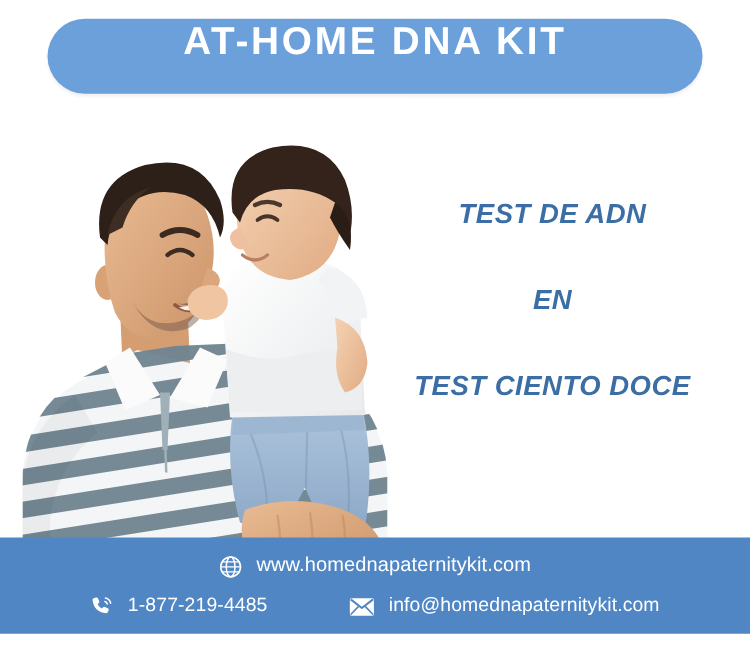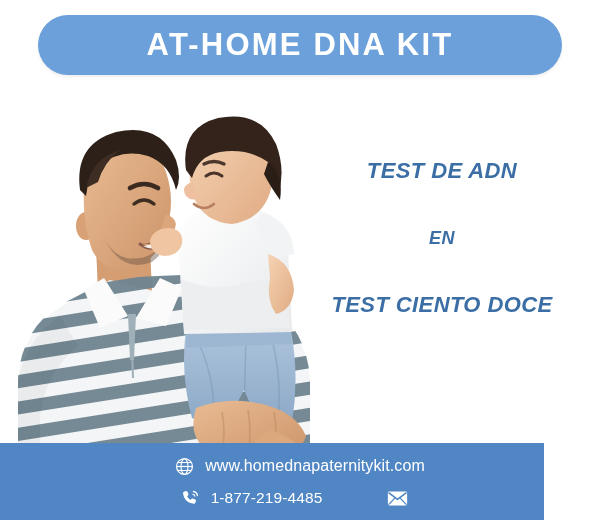--- a/index.html
+++ b/index.html
@@ -16,21 +16,21 @@
     background:#ffffff;
   }
 
   
   .header-pill{
     position:absolute;
     left:38px;top:15px;
     width:524px;height:60px;
     background:#6ba0db;
     border-radius:30px;
-    display:flex;align-items:center;justify-content:center;
+    display:flex;justify-content:center;
     box-shadow:0 2px 3px rgba(0,0,0,0.07);
   }
   .header-title{
     color:#ffffff;
     font-size:31px;
     font-weight:bold;
     letter-spacing:2.2px;
     white-space:nowrap;
     font-family:"Liberation Sans", sans-serif;
   }
@@ -52,28 +52,28 @@
     text-align:center;
   }
   .headline-line{
     color:#3b6ea5;
     font-weight:bold;
     letter-spacing:0.4px;
     line-height:1;
     font-style:italic;
   }
   .hl-1{font-size:22px;margin:0 0 47px 0;}
-  .hl-2{font-size:18px;margin:0 0 47px 0;}
+  .hl-2{font-size:22px;margin:0 0 47px 0;}
   .hl-3{font-size:22px;margin:0;}
 
   
   .footer{
     position:absolute;
-    left:0;top:443px;
-    width:544px;height:77px;
+    left:0;top:430px;
+    width:600px;height:77px;
     background:#5086c4;
   }
   .footer-row{
     position:absolute;
     left:0;width:600px;
     display:flex;align-items:center;justify-content:center;
     color:#ffffff;
   }
   .row-web{top:10px;height:26px;}
   .row-contact{top:42px;height:26px;gap:37px;}
@@ -267,17 +267,18 @@
       </div>
 
       <div class="contact-item">
         <span class="icon">
           <svg width="21" height="17" viewBox="0 0 24 18">
             <rect x="1" y="1" width="22" height="16" rx="1.6" fill="#ffffff"></rect>
             <path d="M1.8 2.2 L12 10 L22.2 2.2" fill="none" stroke="#5086c4" stroke-width="1.9" stroke-linejoin="round"></path>
             <path d="M1.8 16 L9 8.6 M22.2 16 L15 8.6" fill="none" stroke="#5086c4" stroke-width="1.5"></path>
           </svg>
         </span>
+        <span class="contact-text">info@homednapaternitykit.com</span>
       </div>
     </div>
 
   </div>
 </div>
 
 </body></html>

